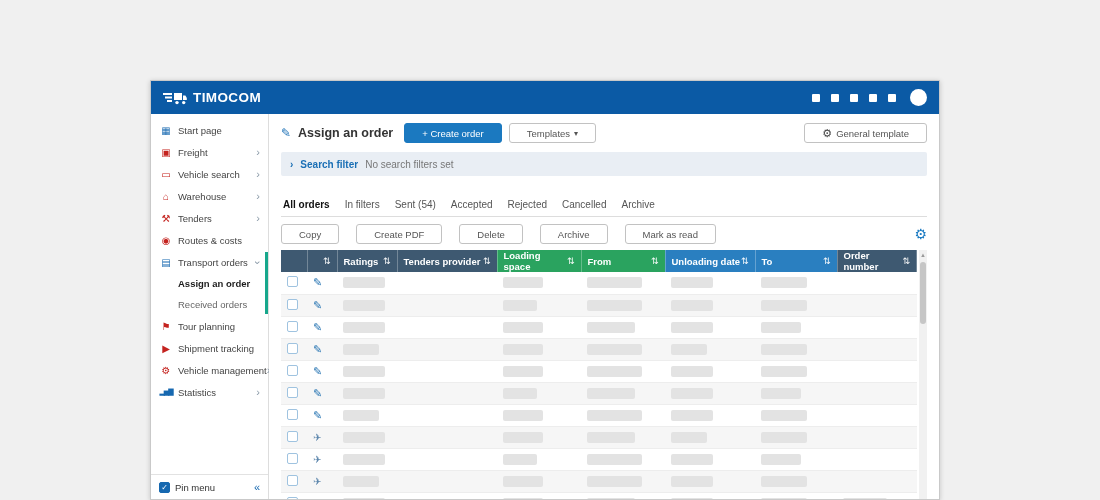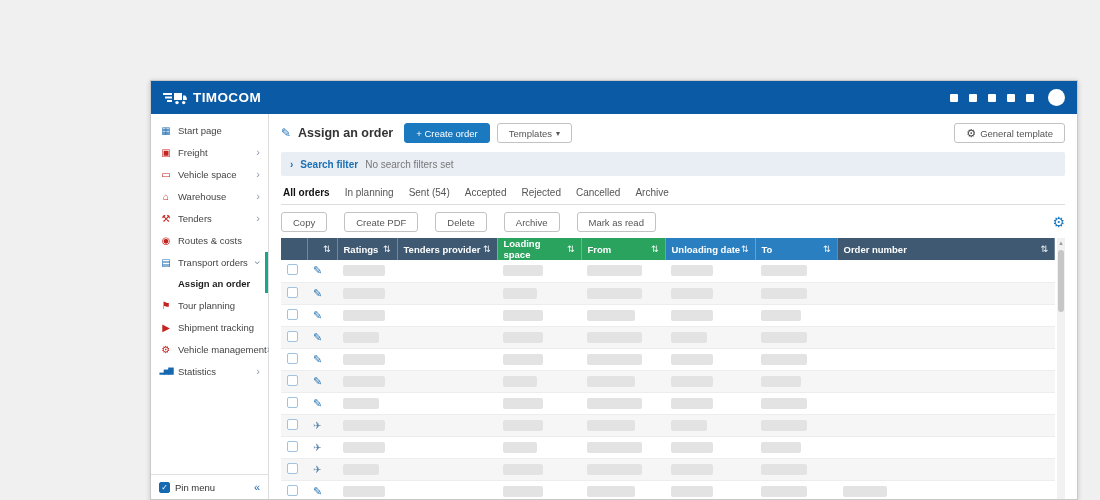--- a/index.html
+++ b/index.html
@@ -1,19 +1,19 @@
 <!DOCTYPE html>
 <html style="--brand: #0b5aa5; --accent: #1b79c0; --teal: #17a78c; --head-dark: #3e5971; --head-green: #2aa35f; --head-blue: #2a7fc0; --icon-red: #c4231f; --icon-blue: #1668b0;"><head>
 <meta charset="utf-8">
 <style>
   * { margin:0; padding:0; box-sizing:border-box; }
   html,body { width:1100px; height:500px; }
   body { font-family:"Liberation Sans","DejaVu Sans",sans-serif; }
   .page { width:1100px; height:500px; background:#f0f0f0; position:relative; overflow:hidden; }
-  .window { position:absolute; left:150px; top:80px; width:928px; height:420px; background:#f0abfc;
+  .window { position:absolute; left:150px; top:80px; width:790px; height:420px; background:#f0abfc;
             border:1px solid #c9c9c9; box-shadow:0 1px 5px rgba(0,0,0,.18); display:flex; flex-direction:column; overflow:hidden; }
   
   .topbar { flex:0 0 33px; background:var(--brand,#0b5aa5); display:flex; align-items:center; justify-content:space-between; padding:0 12px; }
   .logo { display:flex; align-items:center; gap:6px; color:#fff; font-weight:bold; font-size:13.5px; letter-spacing:.4px; }
   .topbar-right { display:flex; align-items:center; }
   .app-squares { display:flex; align-items:center; }
   .app-square { width:8px; height:8px; background:#fff; border-radius:1px; margin-left:11px; display:inline-block; cursor:pointer; }
   .avatar { width:17px; height:17px; border-radius:50%; background:#fff; margin-left:14px; cursor:pointer; }
   
   .appbody { flex:1; display:flex; min-height:0; }
@@ -31,31 +31,31 @@
   .sub-item.active { font-weight:bold; color:#1d1d1d; }
   .pin-menu { position:absolute; bottom:0; left:0; right:0; height:25px; border-top:1px solid #e2e2e2; display:flex; align-items:center; gap:5px; padding:0 8px; font-size:9.5px; color:#333; background:#fff; }
   .checkbox { width:11px; height:11px; border:1px solid #9fc3e0; border-radius:2px; background:#fff; display:inline-flex; align-items:center; justify-content:center; flex:0 0 11px; cursor:pointer; }
   .checkbox.checked { background:#1668b0; border-color:#1668b0; color:#fff; font-size:8px; }
   .collapse { margin-left:auto; color:#1668b0; font-size:11px; cursor:pointer; }
   
   .content { flex:1; min-width:0; display:flex; flex-direction:column; padding:9px 12px 0 12px; position:relative; background:#fff; }
   .title-row { display:flex; align-items:center; gap:7px; }
   .title-icon { color:#1a6fb5; font-size:12px; }
   .page-title { font-size:12.5px; font-weight:bold; color:#333; margin-right:4px; }
-  .btn { font-size:9.5px; color:#555; background:#fff; border:1px solid #c2c2c2; border-radius:3px; padding:0 11px; height:20px; display:inline-flex; align-items:center; gap:4px; cursor:pointer; white-space:nowrap; }
+  .btn { font-size:9.5px; color:#555; background:#fff; border:1px solid #c2c2c2; border-radius:3px; padding:0 17px; height:20px; display:inline-flex; align-items:center; gap:4px; cursor:pointer; white-space:nowrap; }
   .btn-primary { background:var(--accent,#1b79c0); color:#fff; border-color:var(--accent,#1b79c0); }
   .caret { font-size:8px; color:#555; }
   .gear-glyph { color:#444; font-size:11px; }
   .spacer { flex:1; }
   .filter-bar { margin-top:9px; background:#e9eef4; border-radius:2px; height:24px; display:flex; align-items:center; gap:7px; padding:0 9px; font-size:10px; cursor:pointer; }
   .filter-chev { color:#1a6fb5; font-weight:bold; }
   .filter-label { color:#1a6fb5; font-weight:bold; }
   .filter-status { color:#777; }
   .tabs { display:flex; gap:15px; margin-top:11px; padding:0 2px 6px 2px; border-bottom:1px solid #ddd; font-size:10px; color:#555; }
-  .tab { cursor:pointer; white-space:nowrap; }
+  .tab { cursor:pointer; white-space:nowrap;margin-top:12px; }
   .tab.active { color:#111; font-weight:bold; }
   .actions-row { display:flex; align-items:center; gap:5px; margin-top:7px; }
   .settings-gear { margin-left:auto; color:#1a7ac2; font-size:14px; cursor:pointer; line-height:1; }
   
   .table-wrap { margin-top:6px; flex:1; overflow:hidden; position:relative; padding-right:10px; }
   table.grid { width:100%; border-collapse:collapse; table-layout:fixed; font-size:9.5px; }
   th { height:22px; color:#fff; font-weight:bold; text-align:left; padding:0 6px; border-right:1px solid rgba(255,255,255,.28); cursor:pointer; }
   th.dark { background:var(--head-dark,#3e5971); }
   th.green { background:var(--head-green,#2aa35f); }
   th.blue { background:var(--head-blue,#2a7fc0); }
@@ -109,21 +109,21 @@
               <span class="icon c-blue">▦</span>
               <span class="lbl">Start page</span>
             </div>
             <div class="side-item">
               <span class="icon c-red">▣</span>
               <span class="lbl">Freight</span>
               <span class="chev">›</span>
             </div>
             <div class="side-item">
               <span class="icon c-red">▭</span>
-              <span class="lbl">Vehicle space</span>
+              <span class="lbl">Vehicle search</span>
               <span class="chev">›</span>
             </div>
             <div class="side-item">
               <span class="icon c-red">⌂</span>
               <span class="lbl">Warehouse</span>
               <span class="chev">›</span>
             </div>
             <div class="side-item">
               <span class="icon c-red">⚒</span>
               <span class="lbl">Tenders</span>
@@ -133,20 +133,21 @@
               <span class="icon c-red">◉</span>
               <span class="lbl">Routes &amp; costs</span>
             </div>
             <div class="side-group active">
               <div class="side-item">
                 <span class="icon c-blue">▤</span>
                 <span class="lbl">Transport orders</span>
                 <span class="chev down">›</span>
               </div>
               <div class="sub-item active">Assign an order</div>
+              <div class="sub-item">Received orders</div>
             </div>
             <div class="side-item">
               <span class="icon c-red">⚑</span>
               <span class="lbl">Tour planning</span>
             </div>
             <div class="side-item">
               <span class="icon c-red">▶</span>
               <span class="lbl">Shipment tracking</span>
             </div>
             <div class="side-item">
@@ -184,21 +185,21 @@
         </div>
 
         <div class="filter-bar">
           <span class="filter-chev">›</span>
           <span class="filter-label">Search filter</span>
           <span class="filter-status">No search filters set</span>
         </div>
 
         <div class="tabs" id="tabsRow">
             <span class="tab active">All orders</span>
-            <span class="tab">In planning</span>
+            <span class="tab">In filters</span>
             <span class="tab">Sent (54)</span>
             <span class="tab">Accepted</span>
             <span class="tab">Rejected</span>
             <span class="tab">Cancelled</span>
             <span class="tab">Archive</span>
           </div>
 
         <div class="actions-row">
           <span id="actionButtons" style="display: inline-flex; gap: 17px;">
               <button class="btn">Copy</button>

